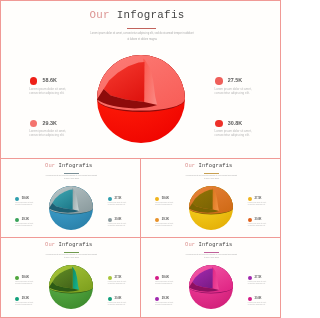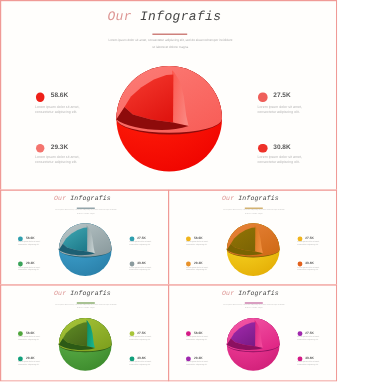--- a/index.html
+++ b/index.html
@@ -1,21 +1,21 @@
 <!DOCTYPE html>
 <html><head>
 <meta charset="utf-8">
 <style>
 html,body{margin:0;padding:0;}
 body{width:281px;height:318px;background:#ffffff;font-family:"Liberation Sans",sans-serif;overflow:hidden;}
 .page{position:relative;width:281px;height:318px;background:#ffffff;}
 .slide{position:absolute;box-sizing:border-box;border:1px solid #f09a96;background:#fffefc;overflow:hidden;}
 .title{font-family:"Liberation Mono",monospace;white-space:nowrap;position:absolute;left:0;width:100%;text-align:center;font-weight:400;}
-.title .a{color:#dd9694;font-style:italic;}
-.title .b{color:#454545;font-style:italic;}
+.title .a{color:#dd9694;}
+.title .b{color:#454545;}
 .rule{position:absolute;background:#c2635c;}
 .sub{color:#adadad;position:absolute;text-align:center;}
 .dot{border-radius:50%;position:absolute;}
 .val{font-weight:700;color:#5a5a5a;position:absolute;white-space:nowrap;}
 .desc{color:#b8b8b8;position:absolute;}
 svg.sphere{display:block;position:absolute;}
 </style>
 </head>
 <body>
 

